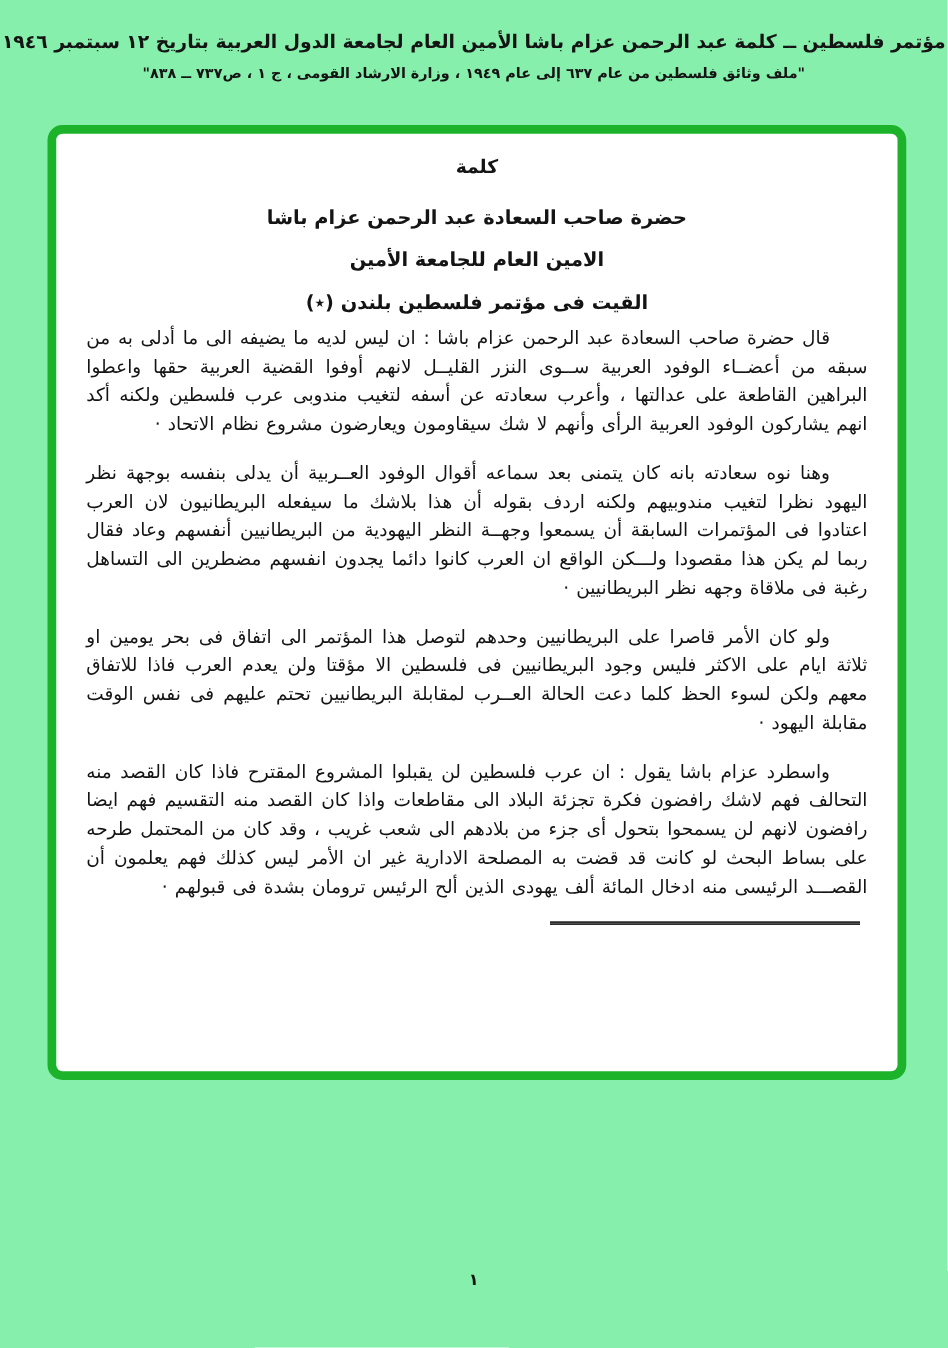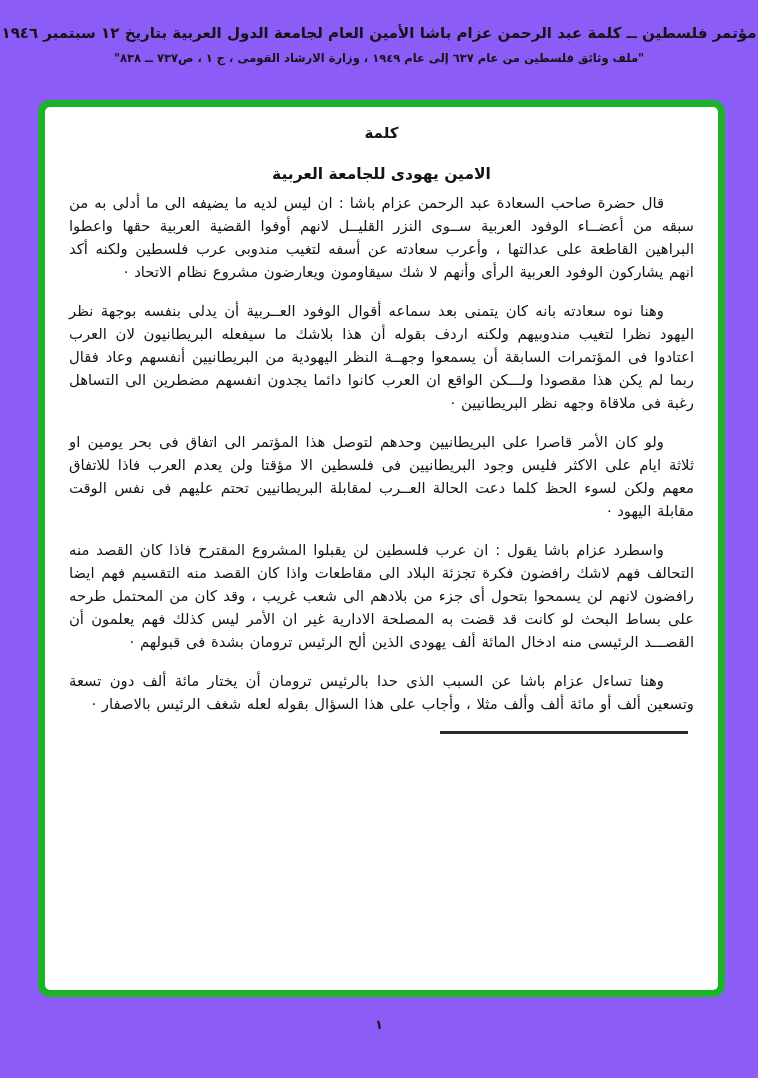--- a/index.html
+++ b/index.html
@@ -5,21 +5,21 @@
   html, body { margin: 0; padding: 0; background: #ffffff; }
   body {
     width: 758px; height: 1078px;
     font-family: "DejaVu Sans", sans-serif;
     color: #141414;
     position: relative;
     overflow: hidden;
   }
   .page {
     position: absolute; inset: 0;
-    background: #8b5cf6;
+    background: #86efac;
     direction: rtl;
   }
   
   .doc-header {
     position: absolute; top: 22px; left: 0; right: 0;
     text-align: center;
   }
   .doc-header .h-line1 {
     font-size: 15px; font-weight: bold;
     letter-spacing: 0;
@@ -27,21 +27,21 @@
   }
   .doc-header .h-line2 {
     font-size: 11.5px; font-weight: bold;
     margin-top: 6px;
     line-height: 16px;
   }
   
   .green-frame {
     position: absolute;
     left: 38px; top: 100px;
-    width: 687px; height: 897px;
+    width: 687px; height: 764px;
     box-sizing: border-box;
     border: 7px solid #1cb32b;
     border-radius: 12px;
     background: #ffffff;
     padding: 10px 24px 0 24px;
   }
   
   .title-block {
     text-align: center;
     font-weight: bold;
@@ -99,29 +99,30 @@
 
   <div class="doc-header">
     <div class="h-line1">مؤتمر فلسطين ــ كلمة عبد الرحمن عزام باشا الأمين العام لجامعة الدول العربية بتاريخ ١٢ سبتمبر ١٩٤٦</div>
     <div class="h-line2">"ملف وثائق فلسطين من عام ٦٣٧ إلى عام ١٩٤٩ ، وزارة الارشاد القومى ، ج ١ ، ص٧٣٧ ــ ٨٣٨"</div>
   </div>
 
   <div class="green-frame">
 
     <div class="title-block">
       <div class="title-word">كلمة</div>
-      <div class="title-line">الامين يهودى للجامعة العربية</div>
+      <div class="title-line">حضرة صاحب السعادة عبد الرحمن عزام باشا</div>
+      <div class="title-line">الامين العام للجامعة الأمين</div>
+      <div class="title-line">القيت فى مؤتمر فلسطين بلندن (٭)</div>
     </div>
 
     <div class="body-text">
       <p>قال حضرة صاحب السعادة عبد الرحمن عزام باشا : ان ليس لديه ما يضيفه الى ما أدلى به من سبقه من أعضــاء الوفود العربية ســوى النزر القليــل لانهم أوفوا القضية العربية حقها واعطوا البراهين القاطعة على عدالتها ، وأعرب سعادته عن أسفه لتغيب مندوبى عرب فلسطين ولكنه أكد انهم يشاركون الوفود العربية الرأى وأنهم لا شك سيقاومون ويعارضون مشروع نظام الاتحاد ·</p>
       <p>وهنا نوه سعادته بانه كان يتمنى بعد سماعه أقوال الوفود العــربية أن يدلى بنفسه بوجهة نظر اليهود نظرا لتغيب مندوبيهم ولكنه اردف بقوله أن هذا بلاشك ما سيفعله البريطانيون لان العرب اعتادوا فى المؤتمرات السابقة أن يسمعوا وجهــة النظر اليهودية من البريطانيين أنفسهم وعاد فقال ربما لم يكن هذا مقصودا ولـــكن الواقع ان العرب كانوا دائما يجدون انفسهم مضطرين الى التساهل رغبة فى ملاقاة وجهه نظر البريطانيين ·</p>
       <p>ولو كان الأمر قاصرا على البريطانيين وحدهم لتوصل هذا المؤتمر الى اتفاق فى بحر يومين او ثلاثة ايام على الاكثر فليس وجود البريطانيين فى فلسطين الا مؤقتا ولن يعدم العرب فاذا للاتفاق معهم ولكن لسوء الحظ كلما دعت الحالة العــرب لمقابلة البريطانيين تحتم عليهم فى نفس الوقت مقابلة اليهود ·</p>
       <p>واسطرد عزام باشا يقول : ان عرب فلسطين لن يقبلوا المشروع المقترح فاذا كان القصد منه التحالف فهم لاشك رافضون فكرة تجزئة البلاد الى مقاطعات واذا كان القصد منه التقسيم فهم ايضا رافضون لانهم لن يسمحوا بتحول أى جزء من بلادهم الى شعب غريب ، وقد كان من المحتمل طرحه على بساط البحث لو كانت قد قضت به المصلحة الادارية غير ان الأمر ليس كذلك فهم يعلمون أن القصـــد الرئيسى منه ادخال المائة ألف يهودى الذين ألح الرئيس ترومان بشدة فى قبولهم ·</p>
-      <p>وهنا تساءل عزام باشا عن السبب الذى حدا بالرئيس ترومان أن يختار مائة ألف دون تسعة وتسعين ألف أو مائة ألف وألف مثلا ، وأجاب على هذا السؤال بقوله لعله شغف الرئيس بالاصفار ·</p>
     </div>
 
     <div class="footnote-rule"></div>
 
   </div>
 
   <div class="page-number">١</div>
 
 </div>
 

